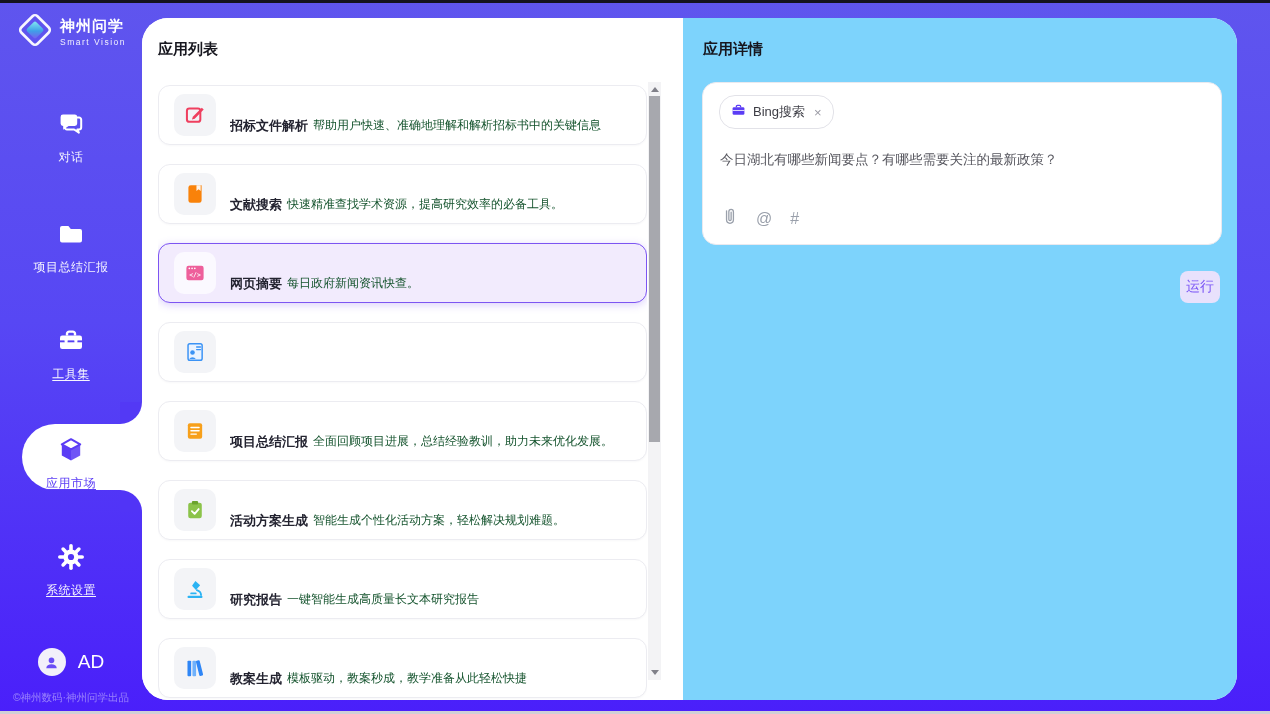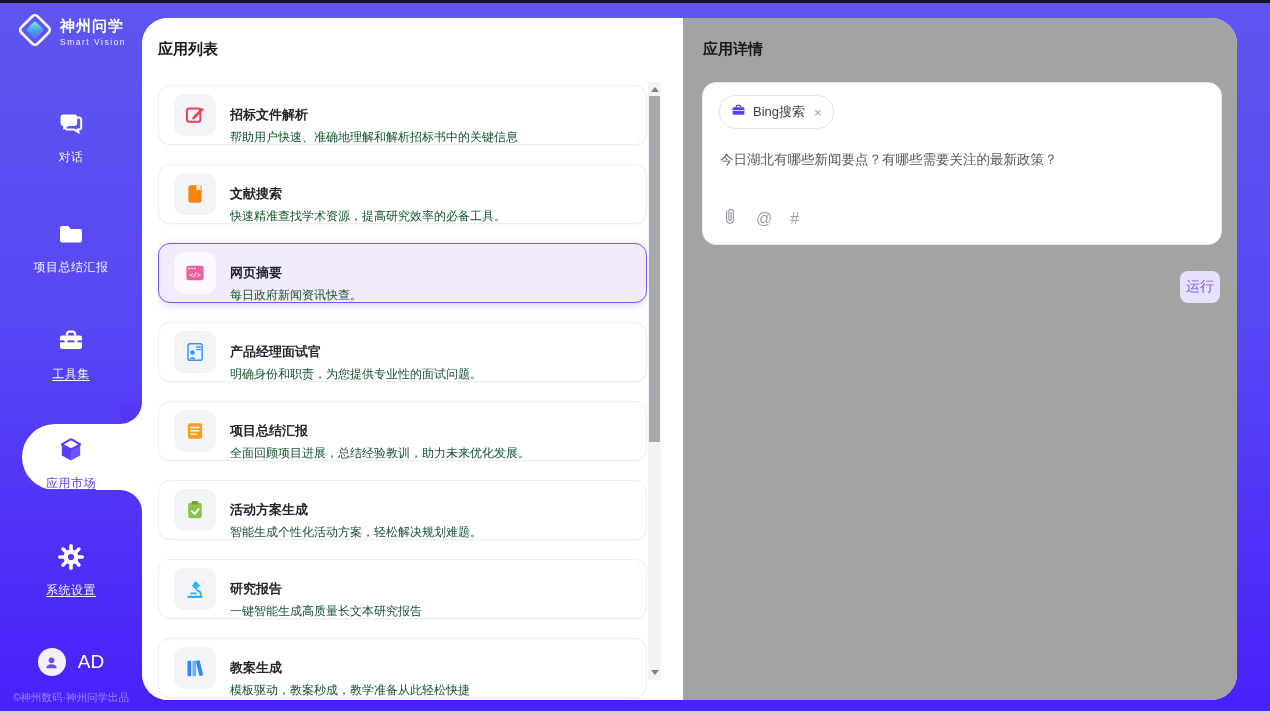--- a/index.html
+++ b/index.html
@@ -6,34 +6,34 @@
   html,body { width:1270px; height:714px; font-family:"Liberation Sans","DejaVu Sans",sans-serif; }
   .screen { position:relative; width:1270px; height:714px; overflow:hidden;
             background:linear-gradient(180deg,#5f55ee 0%,#5747f4 45%,#4a1ffa 100%); }
   .top-dark   { position:absolute; top:0; left:0; right:0; height:3px; background:#14131f; z-index:30; }
   .bottom-gray{ position:absolute; bottom:0; left:0; right:0; height:3px; background:#cfcfd6; z-index:30; }
 
   
   .content { position:absolute; left:142px; top:18px; width:1095px; height:682px;
              background:#fff; border-radius:26px; display:flex; overflow:hidden; z-index:5; }
   .list-panel { position:relative; width:541px; background:#fff; }
-  .detail-panel { position:relative; flex:1; background:#a3a3a3; }
+  .detail-panel { position:relative; flex:1; background:#7dd3fc; }
 
   .panel-title { position:absolute; left:16px; top:22px; font-size:15px; font-weight:700; color:#17171f; }
   .detail-panel .panel-title { left:20px; }
 
   
   .cards { position:absolute; left:16px; top:64px; width:489px; bottom:0; padding-top:3px; overflow:hidden; }
   .card { display:flex; align-items:center; gap:14px; height:60px; margin-bottom:19px; padding:0 15px;
           background:#fff; border:1px solid #ececf1; border-radius:12px; box-shadow:0 1px 2px rgba(30,30,60,.03); cursor:pointer; }
   .card.selected { background:#f2ebfd; border:1px solid #7d55f2; box-shadow:0 2px 8px rgba(125,85,242,.28); }
   .tile { flex:0 0 42px; width:42px; height:42px; border-radius:10px; background:#f3f4f7;
           display:flex; align-items:center; justify-content:center; }
   .card.selected .tile { background:#fbf9ff; }
-  .card-txt { display:flex; flex-direction:column; gap:5px; overflow:hidden;margin-top:21px; }
+  .card-txt { display:flex; flex-direction:row; gap:5px; overflow:hidden;margin-top:21px; }
   .card-name { font-size:13px; font-weight:700; color:#232330; white-space:nowrap; }
   .card-desc { font-size:12px; color:#14532d; white-space:nowrap; }
 
   
   .sbar { position:absolute; right:22px; top:64px; bottom:20px; width:13px; background:#f3f3f5; }
   .sbar .arr { position:absolute; left:0; width:13px; height:13px; display:flex; align-items:center; justify-content:center; cursor:pointer; }
   .sbar .arr.up { top:1px; } .sbar .arr.down { bottom:1px; }
   .tri-up   { width:0; height:0; border-left:4px solid transparent; border-right:4px solid transparent; border-bottom:5px solid #808089; }
   .tri-down { width:0; height:0; border-left:4px solid transparent; border-right:4px solid transparent; border-top:5px solid #808089; }
   .thumb { position:absolute; left:1px; top:14px; width:11px; height:346px; background:#a7a8ae; cursor:grab; }
@@ -133,24 +133,20 @@
 
         <div class="card">
           <div class="tile">
             <svg width="22" height="22" viewBox="0 0 24 24">
               <rect x="4.4" y="3" width="15.4" height="18" rx="2" fill="#eaf3ff" stroke="#3b93f5" stroke-width="1.6"></rect>
               <circle cx="9.3" cy="12.6" r="2.5" fill="#3b93f5"></circle>
               <path d="M5.8 19.6a3.9 3.4 0 0 1 7 0z" fill="#3b93f5"></path>
               <path d="M13.8 6.6h4.2M13.8 9.4h4.2" stroke="#3b93f5" stroke-width="1.5" stroke-linecap="round"></path>
             </svg>
           </div>
-          <div class="card-txt">
-            <div class="card-name">产品经理面试官</div>
-            <div class="card-desc">明确身份和职责，为您提供专业性的面试问题。</div>
-          </div>
         </div>
 
         <div class="card">
           <div class="tile">
             <svg width="22" height="22" viewBox="0 0 24 24">
               <rect x="4.2" y="3.6" width="15.6" height="16.8" rx="2.2" fill="#f7a01b"></rect>
               <path d="M7.6 8.2h8.8M7.6 11.8h8.8M7.6 15.4h5.8" stroke="#fff" stroke-width="1.6" stroke-linecap="round"></path>
             </svg>
           </div>
           <div class="card-txt">

